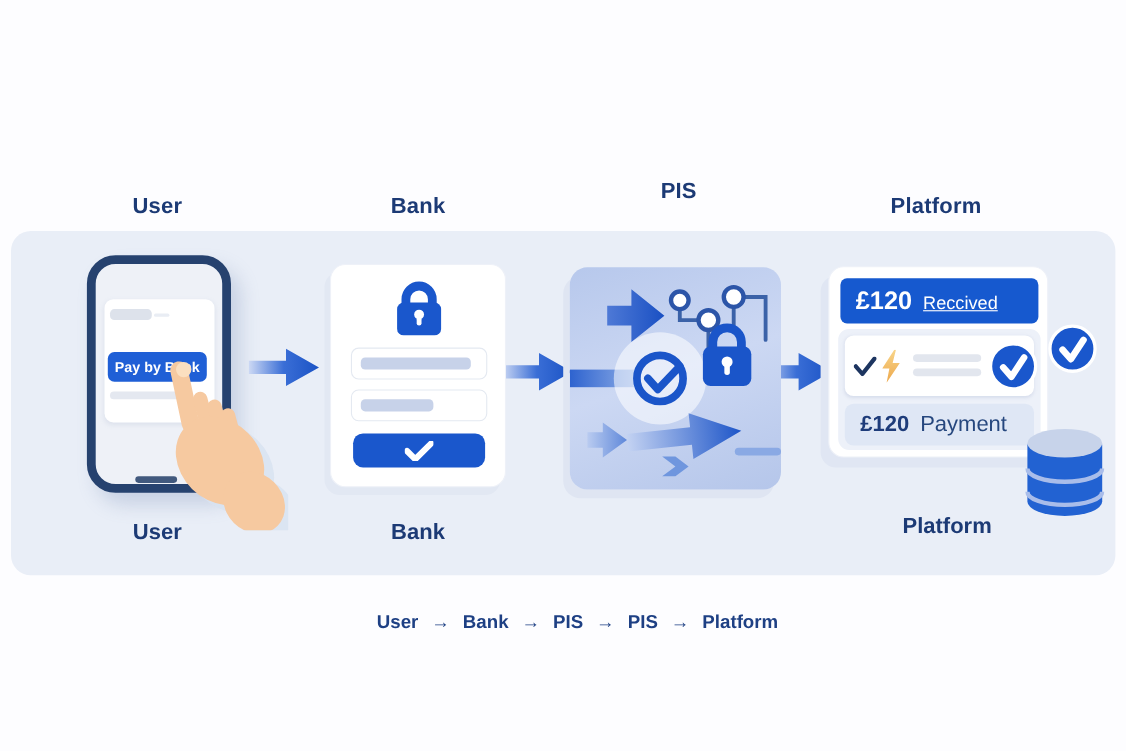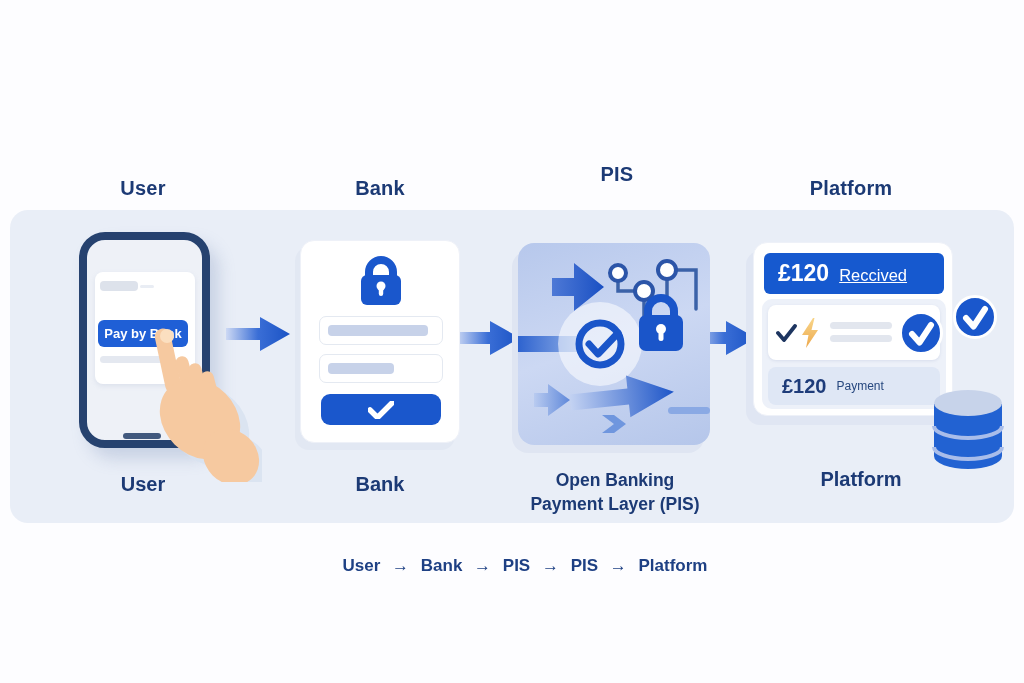--- a/index.html
+++ b/index.html
@@ -115,21 +115,21 @@
   .row-bars div{width:62px;height:7px;border-radius:3.5px;background:#e2e6ee;margin-bottom:6px;}
   .check-badge{position:absolute;width:46px;height:46px;}
   .cb-row{left:130px;top:5px;}
   .cb-out{left:952px;top:294px;}
   .pc-row2{
     position:absolute;left:14px;top:124px;width:172px;height:38px;
     background:#dfe7f5;border-radius:8px;
     display:flex;align-items:center;gap:10px;padding-left:14px;box-sizing:border-box;
   }
   .pc-row2 .amt{color:#1e3c7a;font-size:20px;font-weight:700;}
-  .pc-row2 .lbl{color:#26477e;font-size:12px;font-weight:500;}
+  .pc-row2 .lbl{color:#26477e;font-size:20px;font-weight:500;}
   .db-icon{position:absolute;left:932px;top:388px;}
 </style>
 </head>
 <body>
 
 <div class="stage">
 
   <svg width="0" height="0" style="position:absolute" aria-hidden="true">
     <defs>
       <linearGradient id="gradArrow" x1="0" y1="0" x2="1" y2="0">
@@ -299,21 +299,17 @@
 
   <svg class="db-icon" width="72" height="84" viewBox="0 0 72 84">
     <path d="M2 16 v52 a34 13 0 0 0 68 0 V16 Z" fill="#2262d2"></path>
     <path d="M2 38 a34 12 0 0 0 68 0" fill="none" stroke="#a9bdea" stroke-width="4"></path>
     <path d="M2 59 a34 12 0 0 0 68 0" fill="none" stroke="#a9bdea" stroke-width="4"></path>
     <ellipse cx="36" cy="15" rx="34" ry="13" fill="#c7d3ea"></ellipse>
   </svg>
 
   <div class="caption" style="left:143px;top:473px">User</div>
   <div class="caption" style="left:380px;top:473px">Bank</div>
-  <div class="caption-pis">
-    <div>Open Banking</div>
-    <div>Payment Layer (PIS)</div>
-  </div>
   <div class="caption" style="left:861px;top:468px">Platform</div>
 
   <div class="flow-summary">User → Bank → PIS → PIS → Platform</div>
 
 </div>
 
 </body></html>

